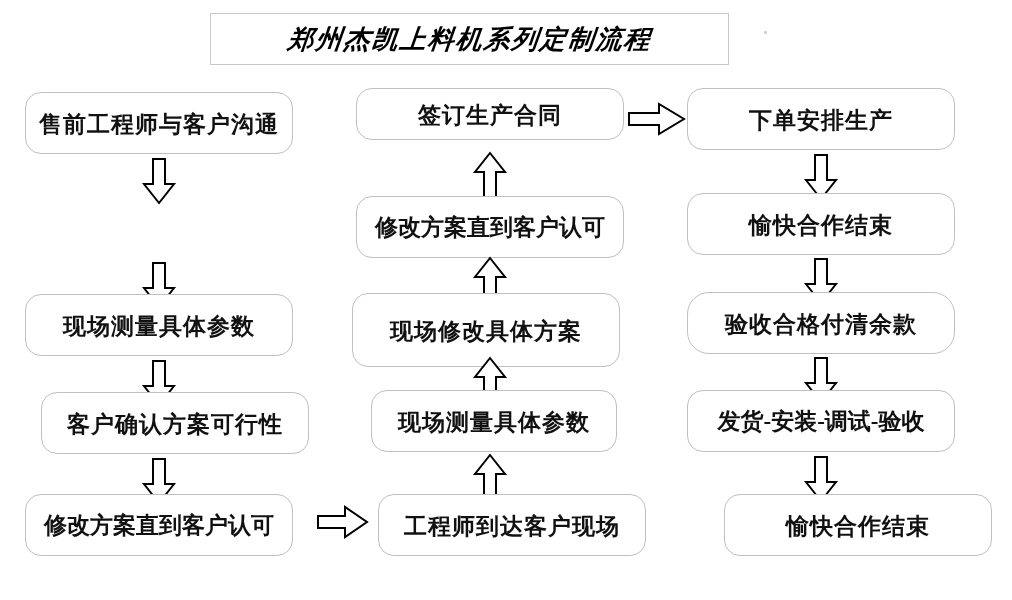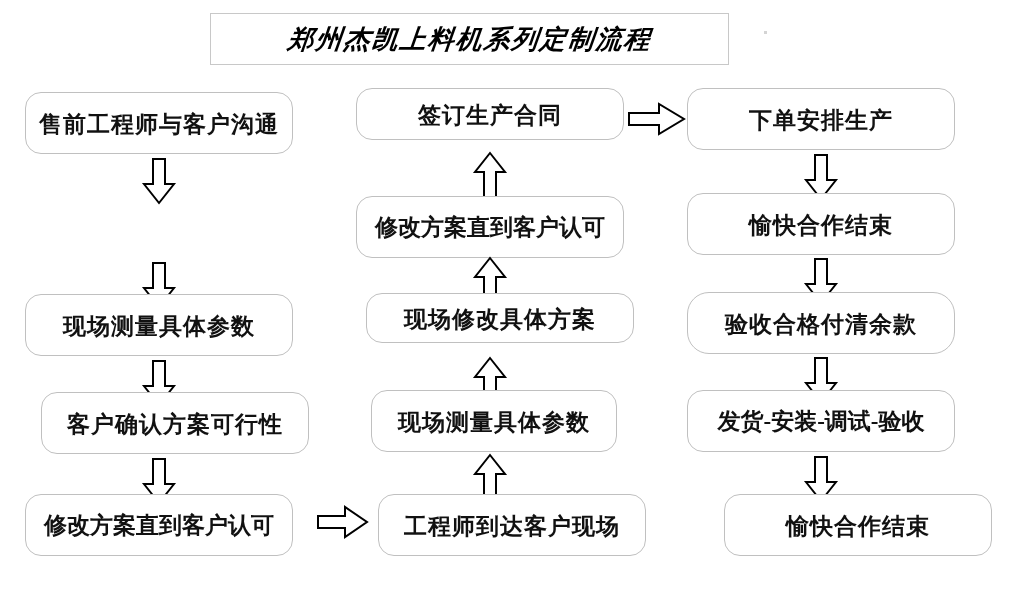--- a/index.html
+++ b/index.html
@@ -162,21 +162,21 @@
   <div class="node" style="left:356px; top:196px; width:268px; height:62px;">
     <span class="node-label tight">修改方案直到客户认可</span>
   </div>
 
   <div class="arrow" style="left:474px; top:257px;">
     <svg width="32" height="46" viewBox="0 0 32 46">
       <polygon points="16,1 31,20 22,20 22,45 10,45 10,20 1,20"></polygon>
     </svg>
   </div>
 
-  <div class="node" style="left:366px; top:293px; width:268px; height:50px;justify-content:center;">
+  <div class="node" style="left:352px; top:293px; width:268px; height:74px;justify-content:center;">
     <span class="node-label">现场修改具体方案</span>
   </div>
 
   <div class="arrow" style="left:474px; top:357px;">
     <svg width="32" height="46" viewBox="0 0 32 46">
       <polygon points="16,1 31,20 22,20 22,45 10,45 10,20 1,20"></polygon>
     </svg>
   </div>
 
   <div class="node" style="left:371px; top:390px; width:246px; height:62px;">

